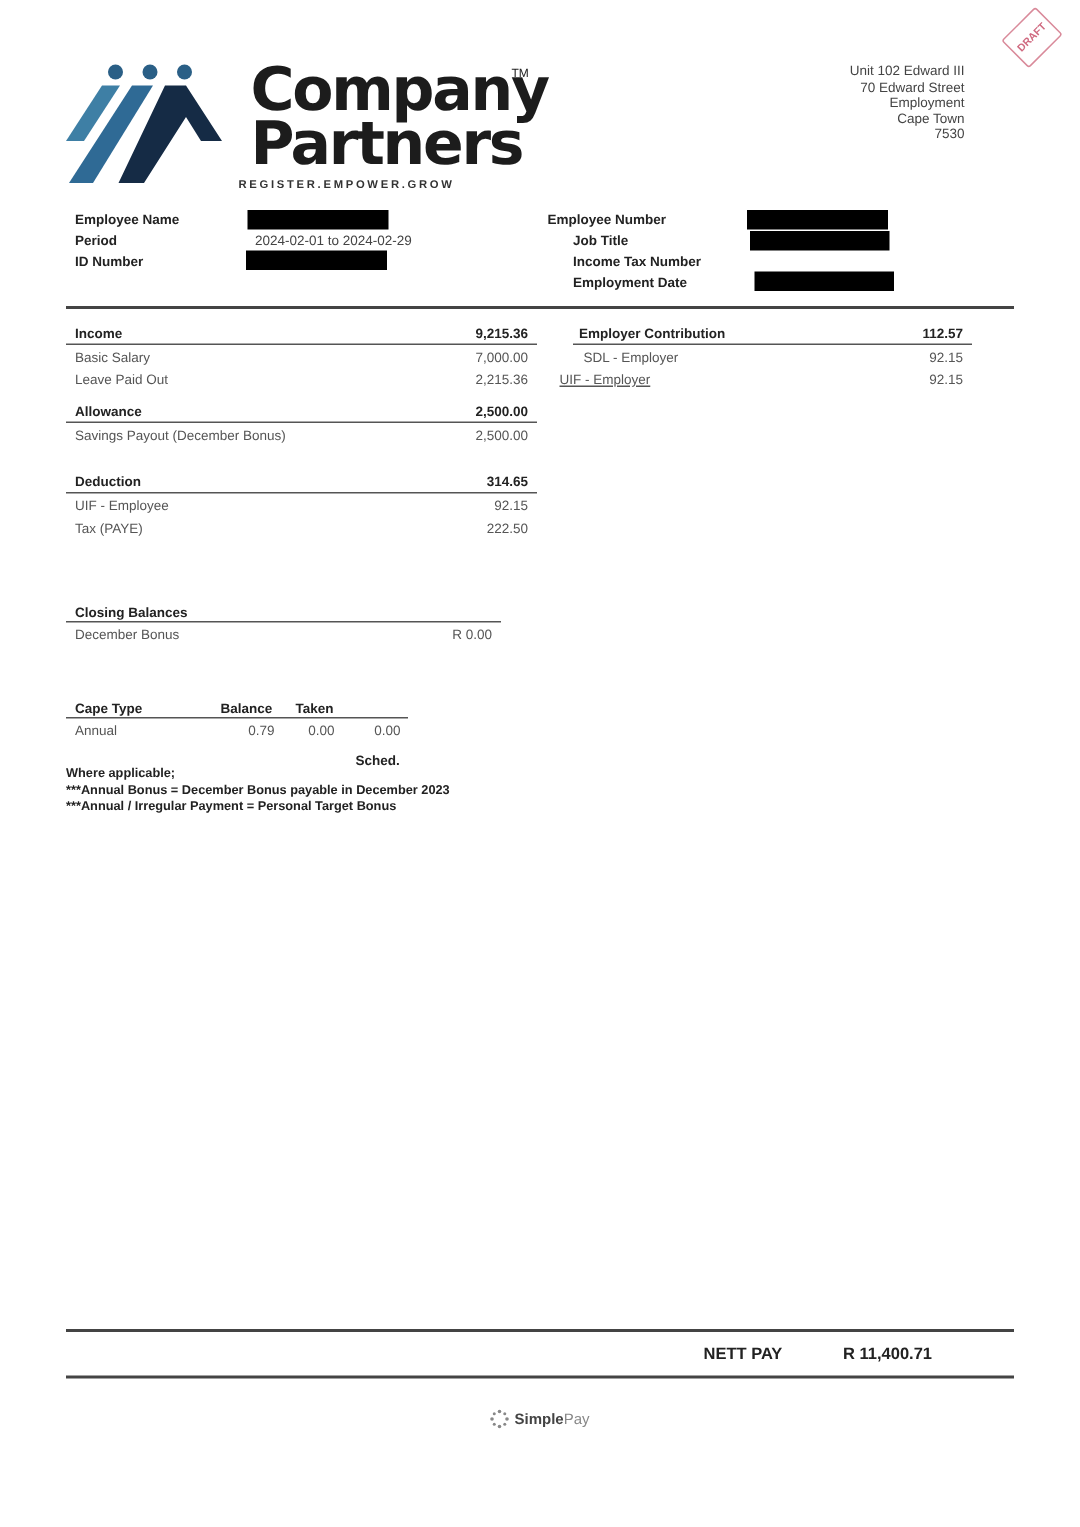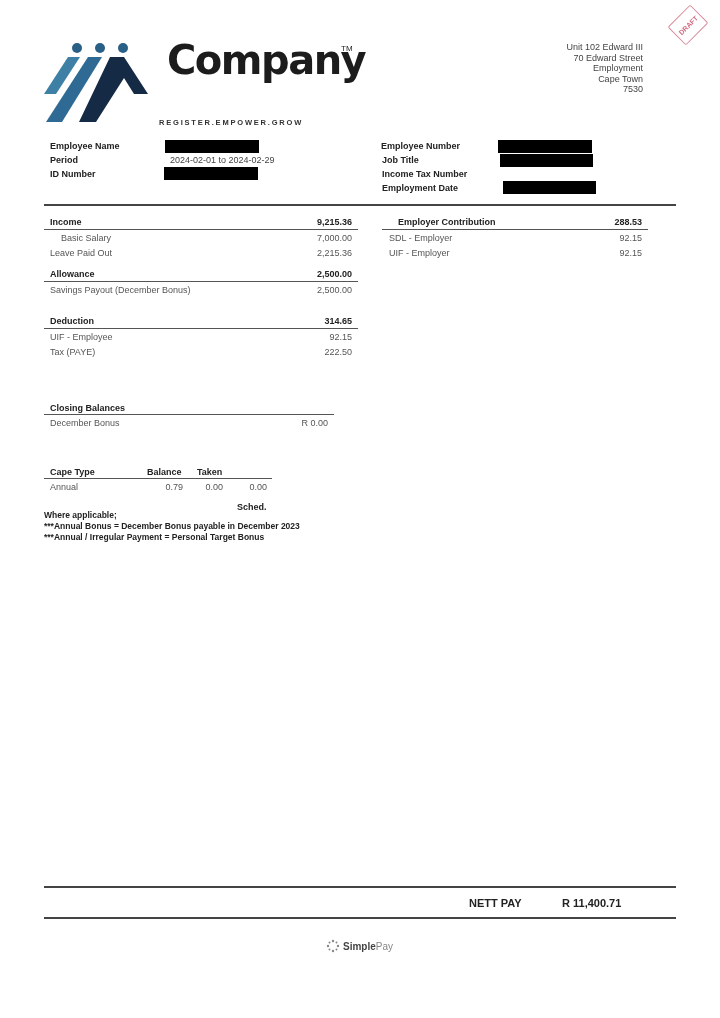--- a/index.html
+++ b/index.html
@@ -36,20 +36,21 @@
   <circle cx="33" cy="6" r="5" fill="#2a5f86"></circle>
   <circle cx="56" cy="6" r="5" fill="#2a5f86"></circle>
   <circle cx="79" cy="6" r="5" fill="#2a5f86"></circle>
   <polygon points="24,15 36,15 12,52 0,52" fill="#3e7fa5"></polygon>
   <polygon points="44,15 58,15 18,80 2,80" fill="#2f6a95"></polygon>
   <polygon points="66,15 80,15 104,52 90,52 80,36 52,80 35,80" fill="#152b45"></polygon>
 </svg>
 
 <div class="abs logo-text">
   <div>Company</div>
+  <div>Partners</div>
 </div>
 <div class="abs logo-tm">TM</div>
 <div class="abs logo-tag">REGISTER.EMPOWER.GROW</div>
 
 <div class="abs address">
   <div>Unit 102 Edward III</div>
   <div>70 Edward Street</div>
   <div>Employment</div>
   <div>Cape Town</div>
   <div>7530</div>
@@ -57,58 +58,58 @@
 
 <div class="abs draft">DRAFT</div>
 
 <div class="abs info-label" style="left:50px;top:141px;">Employee Name</div>
 <div class="abs redact" style="left:165px;top:140px;width:94px;"></div>
 <div class="abs info-label" style="left:50px;top:155px;">Period</div>
 <div class="abs info-value" style="left:170px;top:155px;">2024-02-01 to 2024-02-29</div>
 <div class="abs info-label" style="left:50px;top:169px;">ID Number</div>
 <div class="abs redact" style="left:164px;top:167px;width:94px;"></div>
 
-<div class="abs info-label" style="left:381px;top:141px;">Employee Number</div>
+<div class="abs info-label" style="left:365px;top:141px;">Employee Number</div>
 <div class="abs redact" style="left:498px;top:140px;width:94px;"></div>
 <div class="abs info-label" style="left:382px;top:155px;">Job Title</div>
 <div class="abs redact" style="left:500px;top:154px;width:93px;"></div>
 <div class="abs info-label" style="left:382px;top:169px;">Income Tax Number</div>
 <div class="abs info-label" style="left:382px;top:183px;">Employment Date</div>
 <div class="abs redact" style="left:503px;top:181px;width:93px;"></div>
 
 <div class="abs hr-thick" style="left:44px;top:204px;width:632px;"></div>
 
 <div class="abs sec-head" style="left:50px;top:217px;">Income</div>
 <div class="abs sec-val" style="left:280px;top:217px;width:72px;">9,215.36</div>
 <div class="abs hr" style="left:44px;top:229px;width:314px;"></div>
-<div class="abs row-label" style="left:50px;top:233px;margin-left:11px;">Basic Salary</div>
+<div class="abs row-label" style="left:50px;top:233px;">Basic Salary</div>
 <div class="abs row-val" style="left:280px;top:233px;width:72px;">7,000.00</div>
 <div class="abs row-label" style="left:50px;top:248px;">Leave Paid Out</div>
 <div class="abs row-val" style="left:280px;top:248px;width:72px;">2,215.36</div>
 
 <div class="abs sec-head" style="left:50px;top:269px;">Allowance</div>
 <div class="abs sec-val" style="left:280px;top:269px;width:72px;">2,500.00</div>
 <div class="abs hr" style="left:44px;top:281px;width:314px;"></div>
 <div class="abs row-label" style="left:50px;top:285px;">Savings Payout (December Bonus)</div>
 <div class="abs row-val" style="left:280px;top:285px;width:72px;">2,500.00</div>
 
 <div class="abs sec-head" style="left:50px;top:316px;">Deduction</div>
 <div class="abs sec-val" style="left:280px;top:316px;width:72px;">314.65</div>
 <div class="abs hr" style="left:44px;top:328px;width:314px;"></div>
 <div class="abs row-label" style="left:50px;top:332px;">UIF - Employee</div>
 <div class="abs row-val" style="left:280px;top:332px;width:72px;">92.15</div>
 <div class="abs row-label" style="left:50px;top:347px;text-align:center;">Tax (PAYE)</div>
 <div class="abs row-val" style="left:280px;top:347px;width:72px;">222.50</div>
 
-<div class="abs sec-head" style="left:398px;top:217px;">Employer Contribution</div>
-<div class="abs sec-val" style="left:570px;top:217px;width:72px;">288.53</div>
+<div class="abs sec-head" style="left:386px;top:217px;">Employer Contribution</div>
+<div class="abs sec-val" style="left:570px;top:217px;width:72px;">112.57</div>
 <div class="abs hr" style="left:382px;top:229px;width:266px;"></div>
 <div class="abs row-label" style="left:389px;top:233px;">SDL - Employer</div>
 <div class="abs row-val" style="left:570px;top:233px;width:72px;">92.15</div>
-<div class="abs row-label" style="left:389px;top:248px;">UIF - Employer</div>
+<div class="abs row-label" style="left:373px;top:248px;text-decoration:underline;">UIF - Employer</div>
 <div class="abs row-val" style="left:570px;top:248px;width:72px;">92.15</div>
 
 <div class="abs sec-head" style="left:50px;top:403px;">Closing Balances</div>
 <div class="abs hr" style="left:44px;top:414px;width:290px;"></div>
 <div class="abs row-label" style="left:50px;top:418px;">December Bonus</div>
 <div class="abs row-val" style="left:256px;top:418px;width:72px;">R 0.00</div>
 
 <div class="abs sec-head" style="left:50px;top:467px;">Cape Type</div>
 <div class="abs sec-head" style="left:147px;top:467px;">Balance</div>
 <div class="abs sec-head" style="left:197px;top:467px;">Taken</div>

